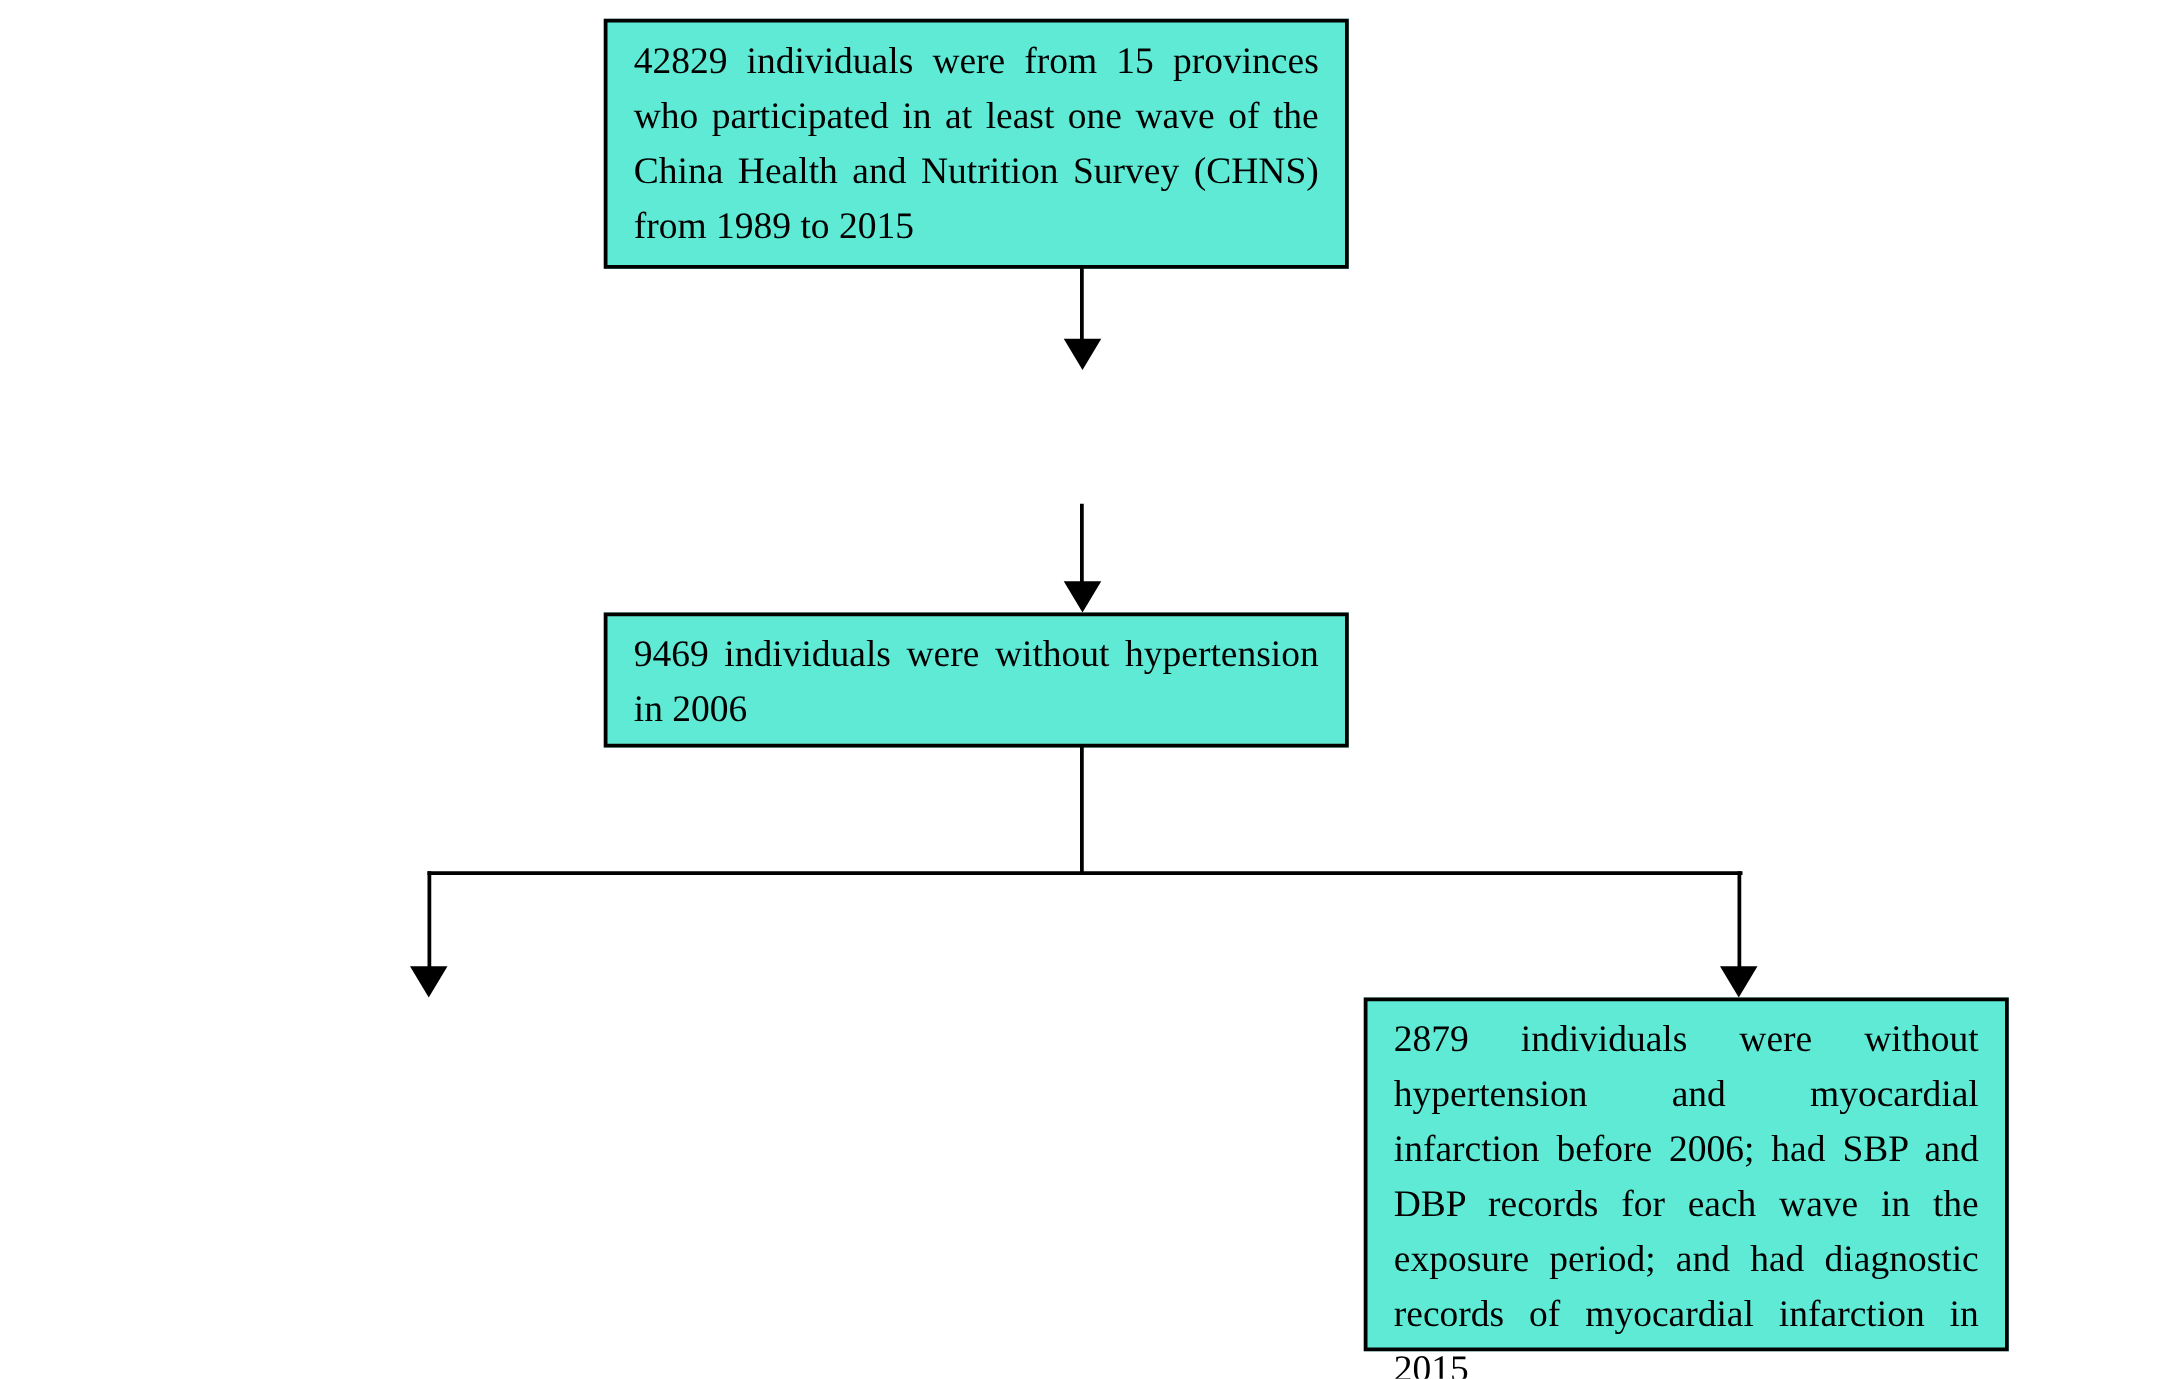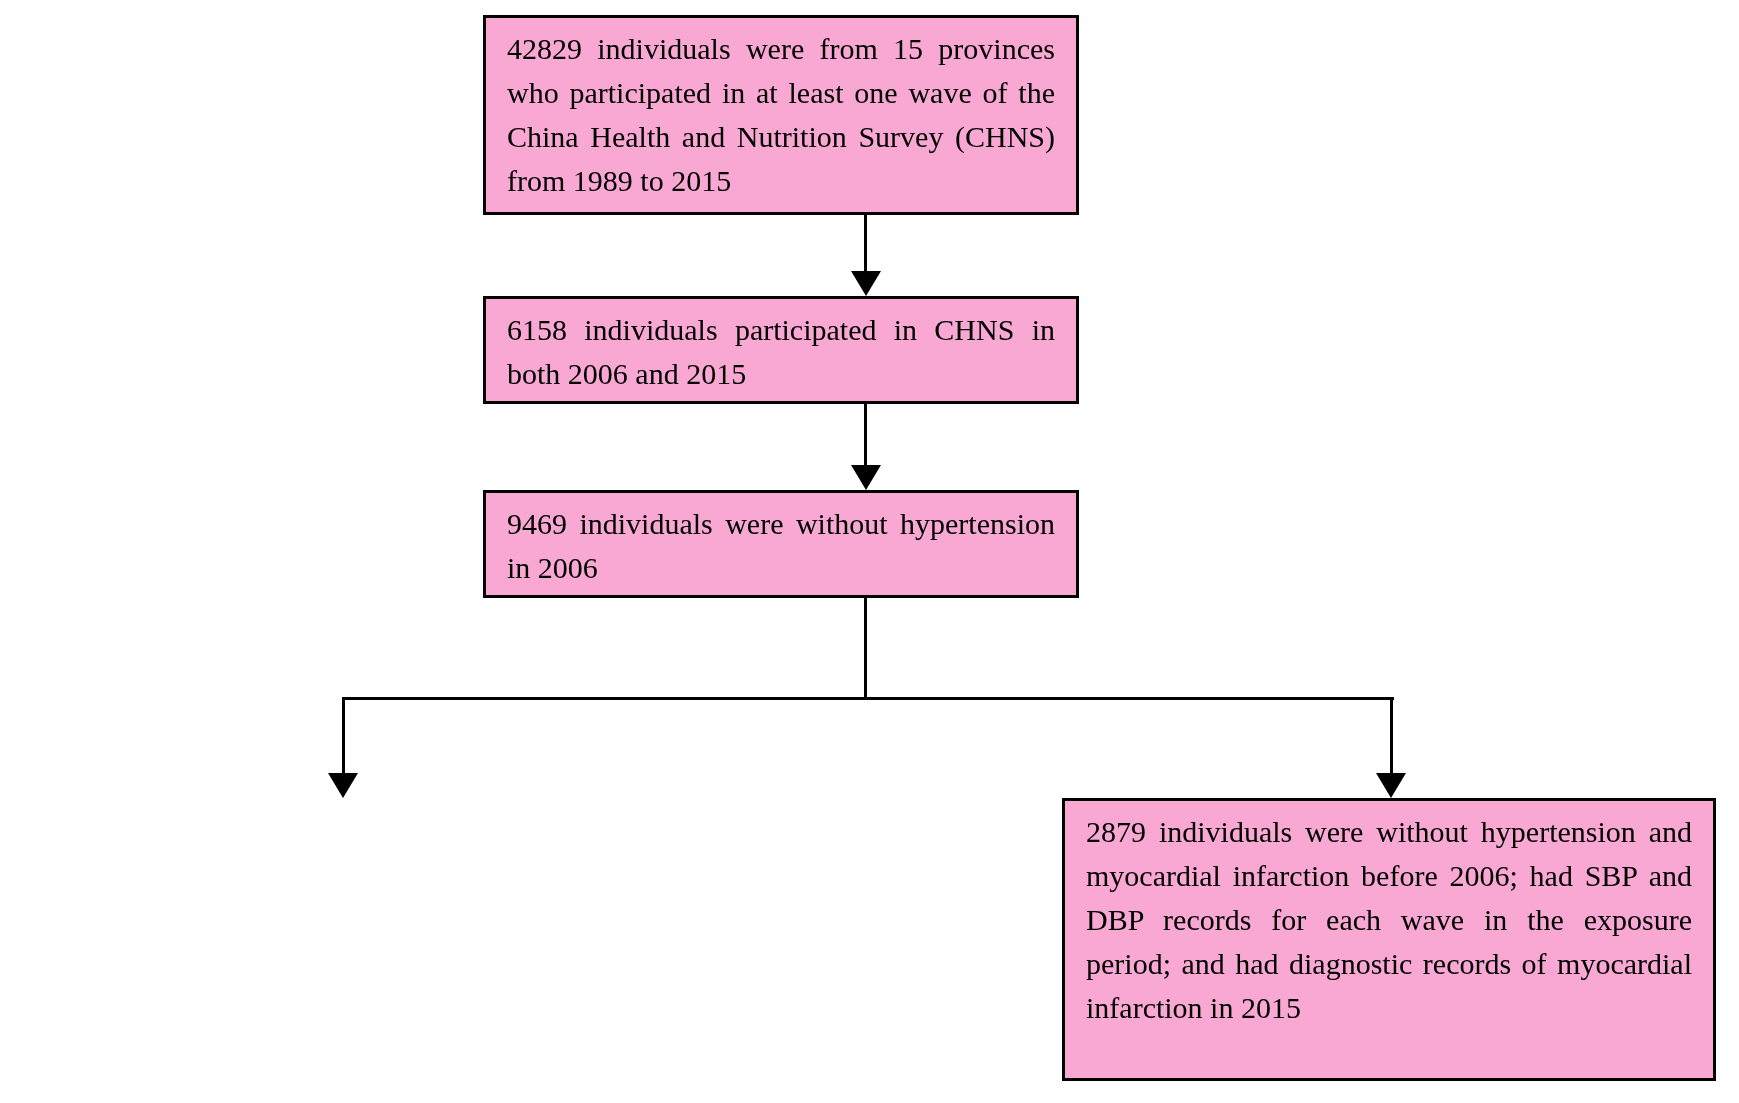--- a/index.html
+++ b/index.html
@@ -12,21 +12,21 @@
     width: 1739px;
     height: 1103px;
     background: #ffffff;
     font-family: "Liberation Serif", "DejaVu Serif", serif;
     color: #000000;
   }
   .flowbox {
     position: absolute;
     box-sizing: border-box;
     border: 3px solid #000000;
-    background: #f9a8d4;
+    background: #5eead4;
     padding: 9px 21px 0 21px;
   }
   .flowbox .boxtext {
     display: block;
     font-size: 30px;
     line-height: 44px;
     text-align: justify;
     text-align-last: left;
     color: #000000;
   }
@@ -42,21 +42,21 @@
     height: 0;
     border-left: 15px solid transparent;
     border-right: 15px solid transparent;
     border-top: 25px solid #000000;
   }
   
   #box-total        { left: 483px;  top: 15px;  width: 596px; height: 200px; }
   #box-both-waves   { left: 483px;  top: 296px; width: 596px; height: 108px; }
   #box-no-htn       { left: 483px;  top: 490px; width: 596px; height: 108px; }
   #box-stroke       { left: 18px;   top: 798px; width: 665px; height: 281px; }
-  #box-mi           { left: 1062px; top: 798px; width: 654px; height: 283px; }
+  #box-mi           { left: 1091px; top: 798px; width: 516px; height: 283px; }
   
   #arrow1-line      { left: 864px;  top: 214px; height: 60px; }
   #arrow1-head      { left: 851px;  top: 271px; }
   #arrow2-line      { left: 864px;  top: 403px; height: 64px; }
   #arrow2-head      { left: 851px;  top: 465px; }
   #branch-stem      { left: 864px;  top: 597px; height: 103px; }
   #branch-hline     { left: 342px;  top: 697px; width: 1052px; }
   #branch-left-drop { left: 342px;  top: 697px; height: 79px; }
   #branch-left-head { left: 328px;  top: 773px; }
   #branch-right-drop{ left: 1390px; top: 697px; height: 79px; }
@@ -67,23 +67,20 @@
 
 <div class="canvas">
 
   <div class="flowbox" id="box-total">
     <span class="boxtext">42829 individuals were from 15 provinces who participated in at least one wave of the China Health and Nutrition Survey (CHNS) from 1989 to 2015</span>
   </div>
 
   <div class="vline" id="arrow1-line"></div>
   <div class="arrowhead" id="arrow1-head"></div>
 
-  <div class="flowbox" id="box-both-waves">
-    <span class="boxtext">6158 individuals participated in CHNS in both 2006 and 2015</span>
-  </div>
 
   <div class="vline" id="arrow2-line"></div>
   <div class="arrowhead" id="arrow2-head"></div>
 
   <div class="flowbox" id="box-no-htn">
     <span class="boxtext">9469 individuals were without hypertension in 2006</span>
   </div>
 
   <div class="vline" id="branch-stem"></div>
   <div class="hline" id="branch-hline"></div>

